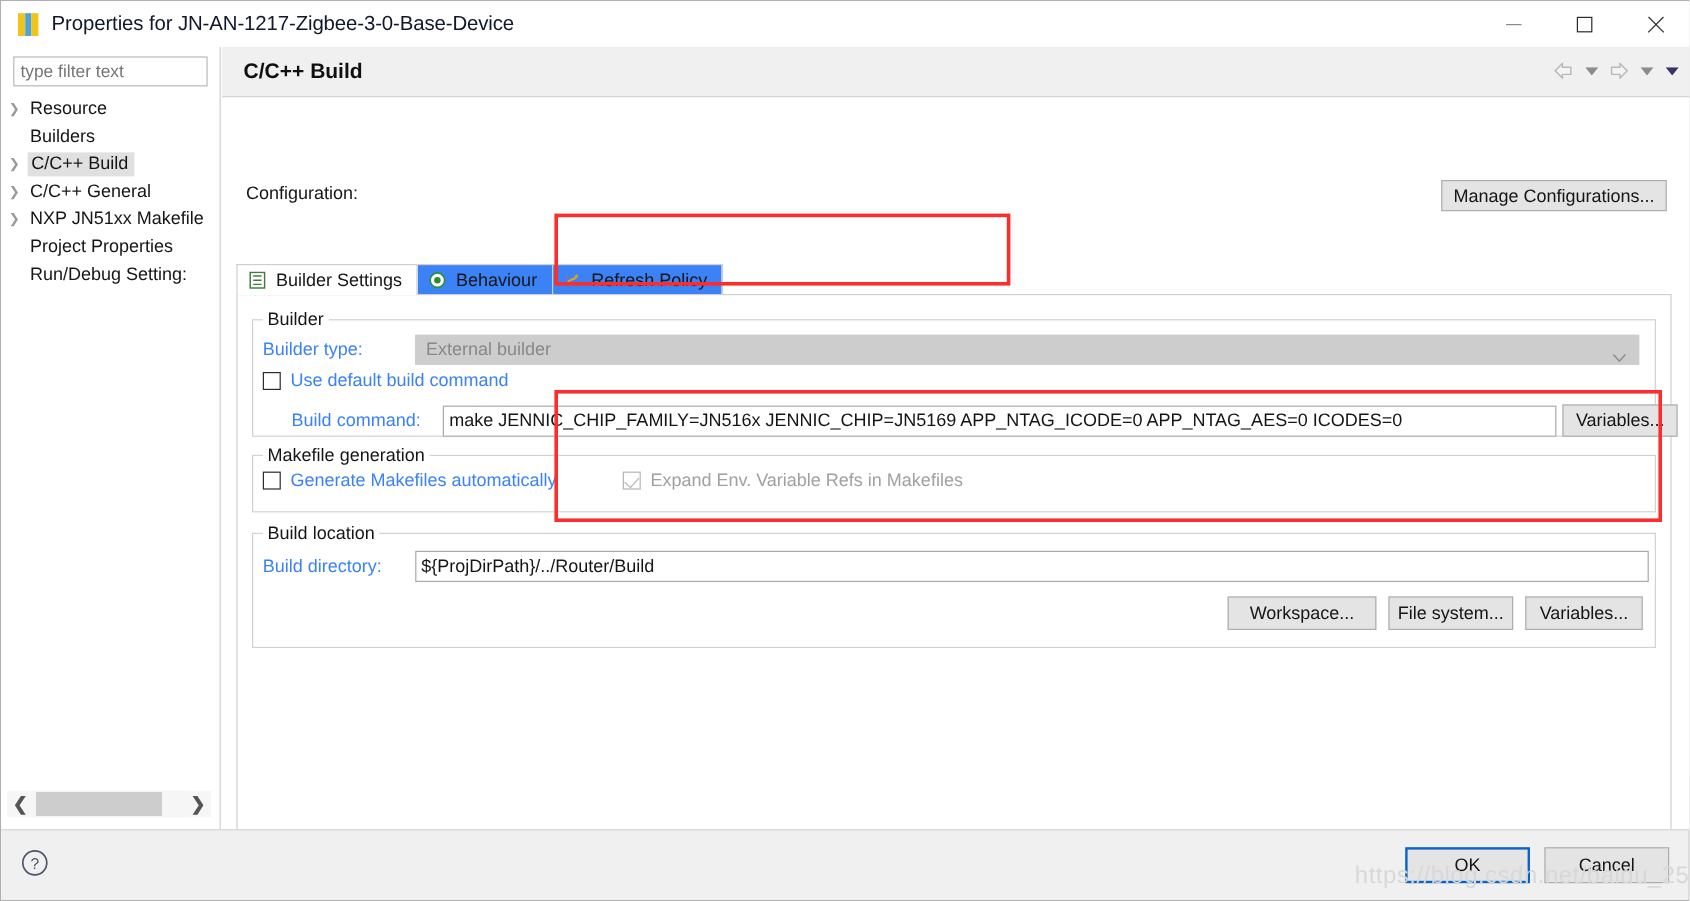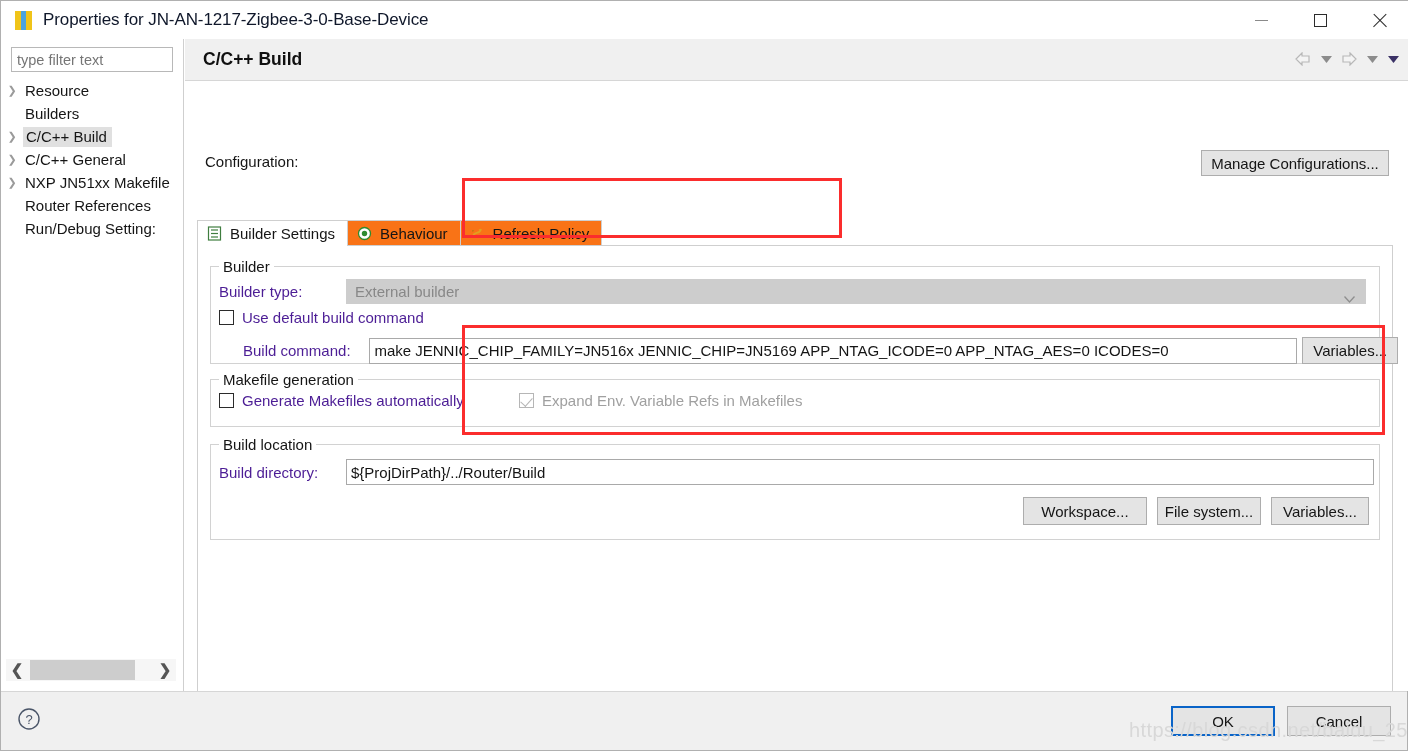--- a/index.html
+++ b/index.html
@@ -187,21 +187,21 @@
   .tabbar {
     position: absolute; left: 12px; top: 138px;
     width: 1196px; height: 26px;
     display: flex; align-items: flex-start;
   }
   .tab {
     height: 26px;
     padding: 0 12px 0 9px;
     display: flex; align-items: center; gap: 8px;
     font-size: 15px; color: #151515;
-    background: #f97316;
+    background: #3b82f6;
     border: 1px solid #cfcfcf;
     border-bottom: none;
     margin-right: -1px;
   }
   .tab.active {
     background: #ffffff;
     border-color: #cfcfcf;
     position: relative; z-index: 3;
   }
   .tab-icon { width: 15px; height: 15px; flex: 0 0 15px; }
@@ -223,21 +223,21 @@
     position: absolute; top: -9px; left: 8px;
     background: #ffffff;
     padding: 0 4px;
     font-size: 15px; color: #151515;
   }
   .grp-builder  { left: 12px; top: 20px;  width: 1170px; height: 98px; }
   .grp-makefile { left: 12px; top: 133px; width: 1170px; height: 48px; }
   .grp-location { left: 12px; top: 198px; width: 1170px; height: 96px; }
 
   .row { position: absolute; display: flex; align-items: center; }
-  .lbl { font-size: 15px; color: #4c1d95; }
+  .lbl { font-size: 15px; color: #3b82f6; }
   .lbl.dim { color: #a0a0a0; }
 
   .inp {
     border: 1px solid #a9a9a9;
     background: #ffffff;
     font-family: "Liberation Sans", sans-serif;
     font-size: 15px; color: #151515;
     padding: 0 4px; height: 26px; outline: none;
   }
   .combo-dis {
@@ -363,21 +363,21 @@
       <div class="tree-item">
         <span class="tree-arrow">❯</span>
         <span class="tree-label">C/C++ General</span>
       </div>
       <div class="tree-item">
         <span class="tree-arrow">❯</span>
         <span class="tree-label">NXP JN51xx Makefile</span>
       </div>
       <div class="tree-item noarrow">
         <span class="tree-arrow">❯</span>
-        <span class="tree-label">Router References</span>
+        <span class="tree-label">Project Properties</span>
       </div>
       <div class="tree-item noarrow">
         <span class="tree-arrow">❯</span>
         <span class="tree-label">Run/Debug Setting:</span>
       </div>
     </div>
 
     <div class="hscroll">
       <div class="hs-arrow">❮</div>
       <div class="hs-track">

